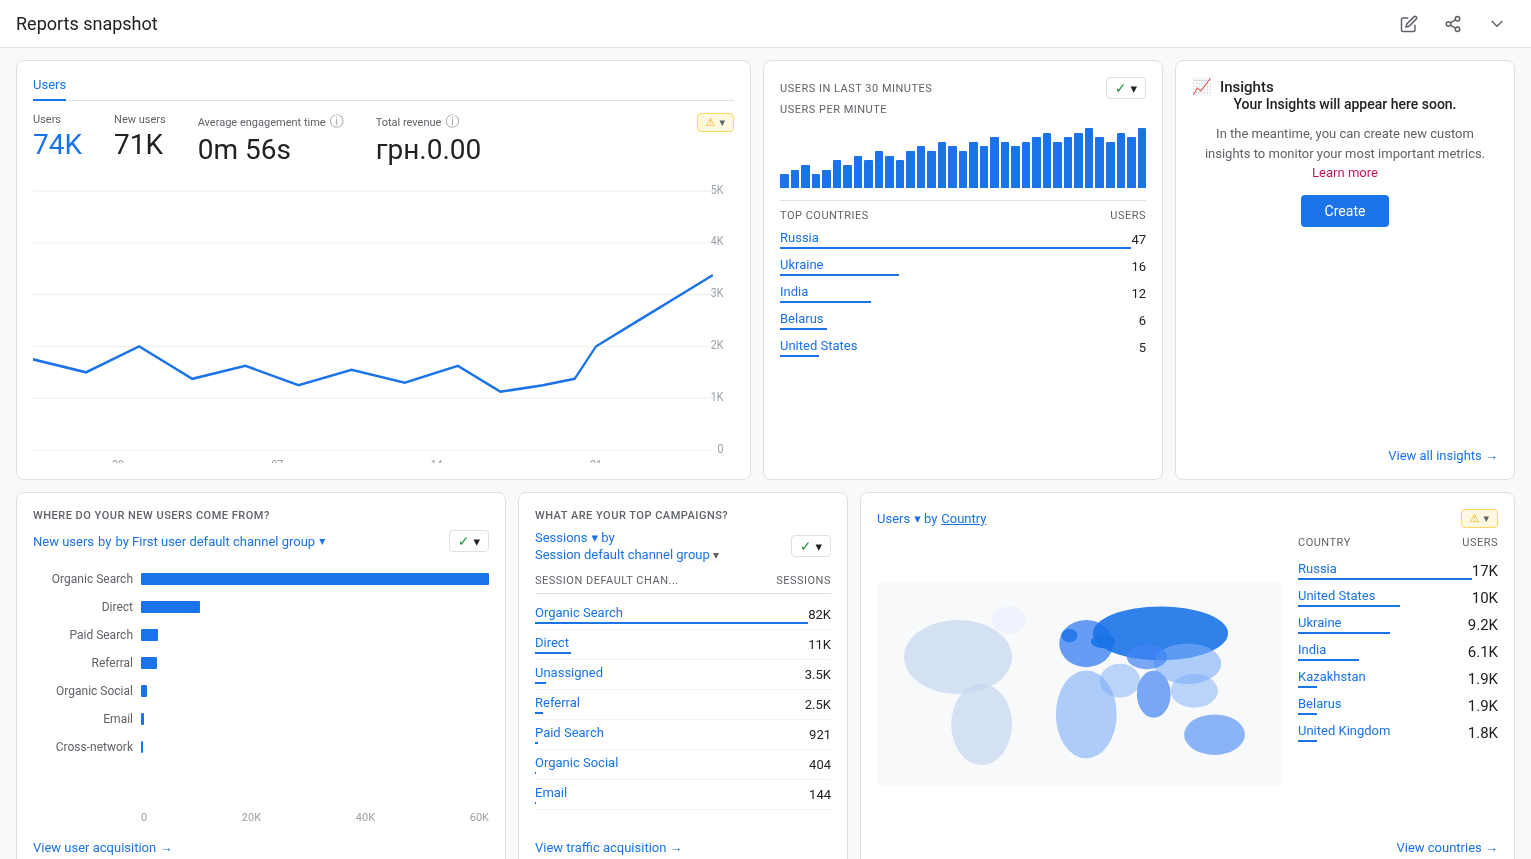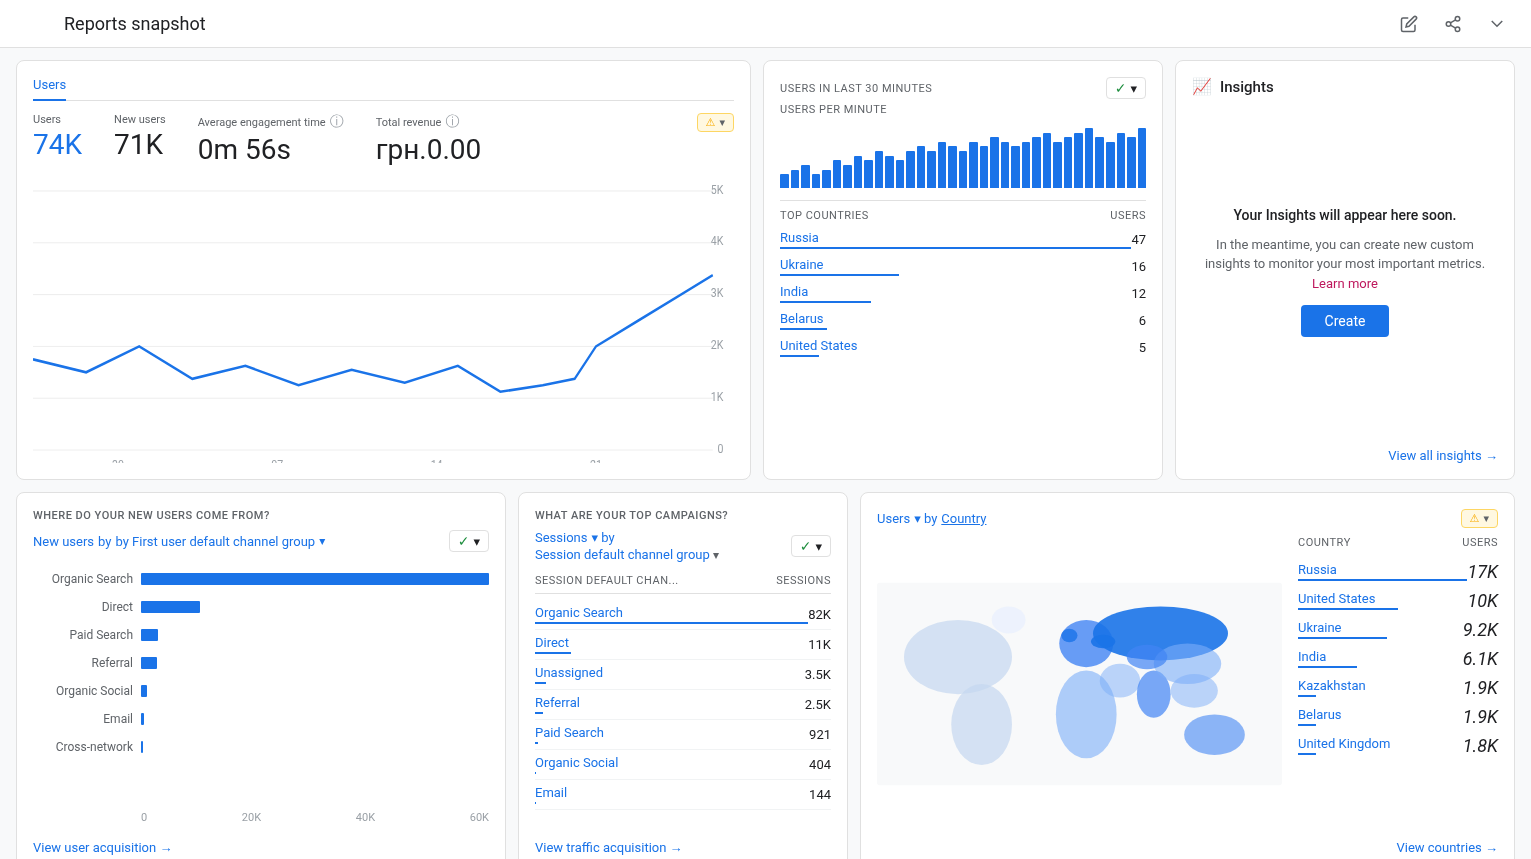--- a/index.html
+++ b/index.html
@@ -3,21 +3,21 @@
   <meta charset="utf-8">
   <style>
     * { box-sizing: border-box; margin: 0; padding: 0; }
     body { font-family: 'Google Sans', Roboto, Arial, sans-serif; background: #f8f9fa; color: #202124; font-size: 13px; }
     
     .page-header {
       display: flex; align-items: center; justify-content: space-between;
       padding: 8px 16px; background: #fff; border-bottom: 1px solid #e0e0e0;
       height: 48px;
     }
-    .page-title { font-size: 18px; font-weight: 400; color: #202124; margin-left: 48px; }
+    .page-title { font-size: 18px; font-weight: 400; color: #202124; }
     .header-actions { display: flex; gap: 8px; }
     .header-icon-btn {
       width: 36px; height: 36px; border: none; background: none;
       cursor: pointer; display: flex; align-items: center; justify-content: center;
       border-radius: 50%; color: #5f6368;
     }
 
     .dashboard { padding: 12px 16px; display: flex; flex-direction: column; gap: 12px; }
 
     
@@ -72,21 +72,21 @@
     .country-name { color: #1a73e8; font-size: 13px; cursor: pointer; }
     .country-value { font-size: 13px; }
     .country-bar { height: 2px; background: #1a73e8; margin-top: 2px; }
 
     .view-link { color: #1a73e8; font-size: 13px; cursor: pointer; text-decoration: none; display: flex; align-items: center; gap: 4px; margin-top: auto; }
 
     
     .insights-header { display: flex; align-items: center; gap: 8px; margin-bottom: auto; }
     .insights-icon { color: #1a73e8; font-size: 16px; }
     .insights-title { font-size: 15px; font-weight: 500; }
-    .insights-body { flex: 1; display: flex; flex-direction: column; align-items: center; justify-content: center; text-align: center; gap: 12px; }
+    .insights-body { flex: 1; display: flex; flex-direction: column; align-items: center; text-align: center; gap: 12px; }
     .insights-heading { font-size: 14px; font-weight: 500; }
     .insights-text { font-size: 13px; color: #5f6368; line-height: 1.5; }
     .insights-link { color: #be185d; cursor: pointer; text-decoration: none; }
     .create-btn {
       background: #1a73e8; color: #fff; border: none; border-radius: 4px;
       padding: 8px 24px; font-size: 14px; cursor: pointer; font-family: inherit;
     }
 
     .section-title { font-size: 11px; color: #5f6368; text-transform: uppercase; letter-spacing: 0.5px; margin-bottom: 8px; font-weight: 500; }
     
@@ -113,21 +113,21 @@
     .session-value { font-size: 13px; color: #202124; }
     .session-bar { height: 2px; background: #1a73e8; margin-top: 2px; }
 
     
     .geo-content { display: flex; gap: 16px; flex: 1; min-height: 0; }
     .world-map { flex: 1; display: flex; align-items: center; justify-content: center; min-height: 200px; }
     .country-table { width: 200px; flex-shrink: 0; }
     .country-table-header { display: flex; justify-content: space-between; font-size: 11px; color: #5f6368; text-transform: uppercase; letter-spacing: 0.5px; margin-bottom: 8px; }
     .country-table-row { display: flex; justify-content: space-between; align-items: center; padding: 4px 0; }
     .country-table-name { color: #1a73e8; font-size: 13px; cursor: pointer; }
-    .country-table-value { font-size: 18px; font-style: italic; }
+    .country-table-value { font-size: 15px; }
     .country-table-bar { height: 2px; background: #1a73e8; margin-top: 2px; }
 
     .bottom-row-inner { display: flex; gap: 12px; min-height: 380px; }
     .bottom-card { background: #fff; border-radius: 8px; border: 1px solid #e0e0e0; padding: 16px; display: flex; flex-direction: column; }
 
     .geo-header { display: flex; align-items: center; justify-content: space-between; margin-bottom: 8px; }
     .geo-header-left { display: flex; align-items: center; gap: 4px; font-size: 13px; }
     .geo-header-left span { color: #1a73e8; cursor: pointer; }
   </style>
 </head>

